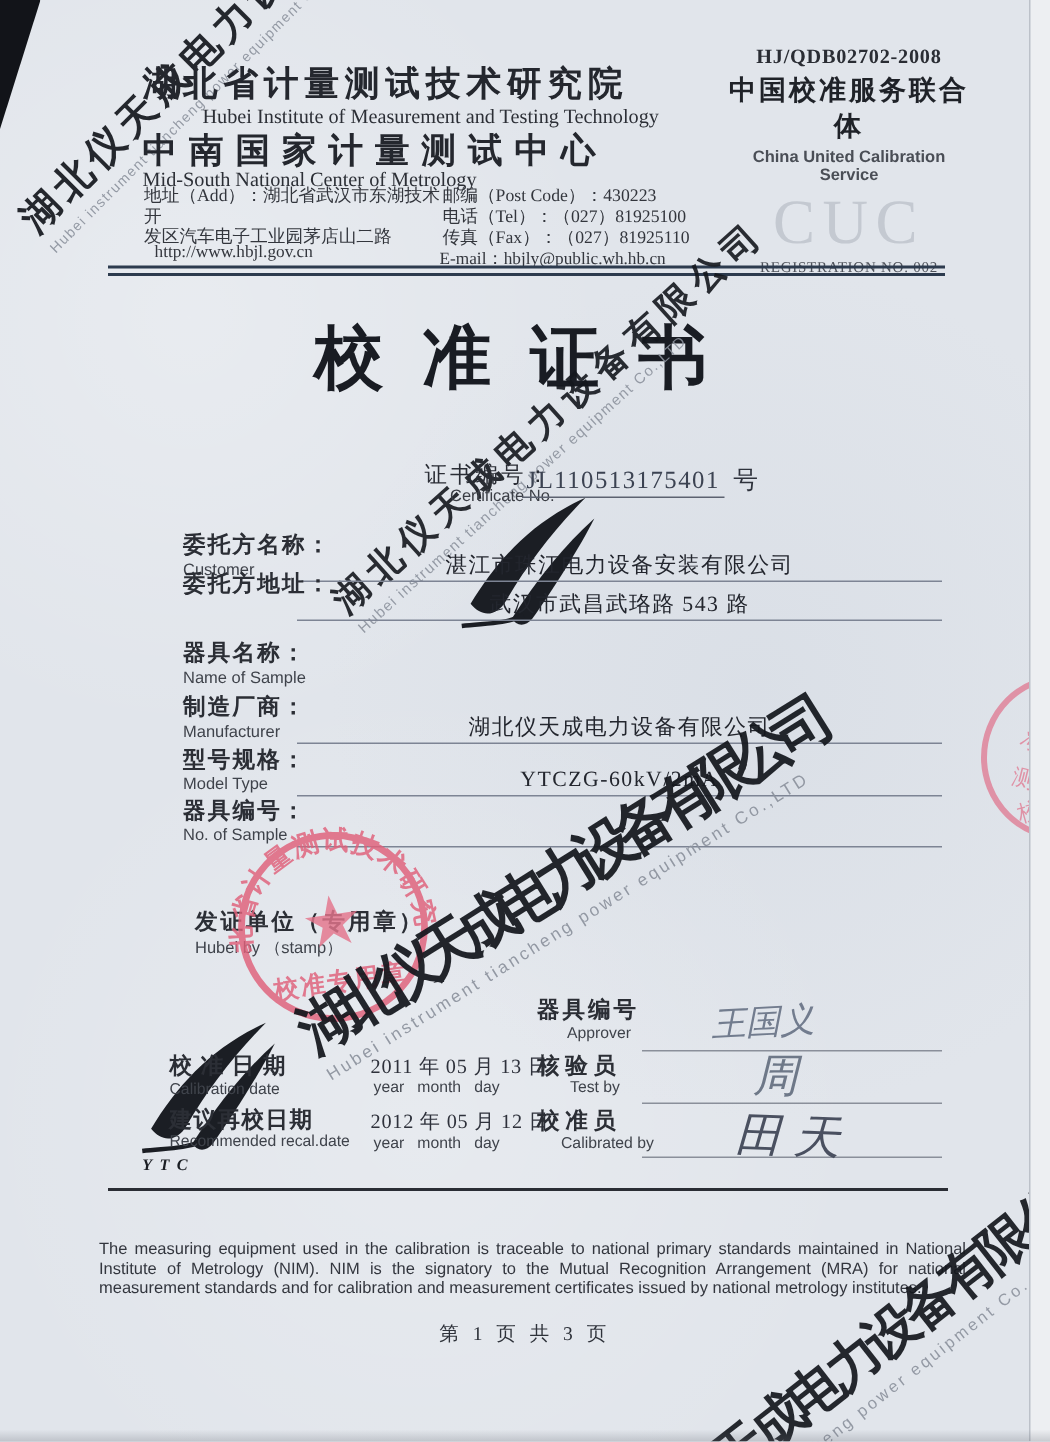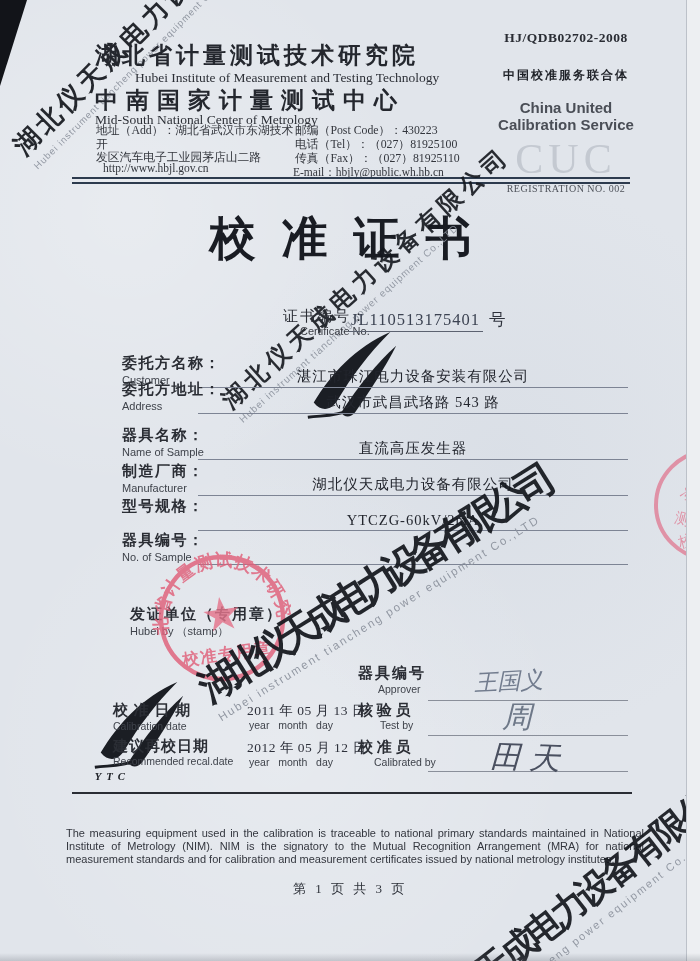--- a/index.html
+++ b/index.html
@@ -24,22 +24,22 @@
   .center-en{left:95px;top:112px;font-size:13.5px;color:#2c2f36;}
   .addr{left:96px;top:124px;width:202px;font-size:11.8px;line-height:13.6px;color:#33363d;}
   .contact{left:295px;top:124px;width:210px;font-size:11.8px;line-height:13.8px;color:#33363d;}
   .website{left:103px;top:162px;font-size:11.5px;color:#33363d;}
   .email{left:293px;top:165px;font-size:11.5px;color:#33363d;}
   .rule-double{left:72px;top:177px;width:558px;height:3px;
                border-top:2px solid #2d3b4e;border-bottom:2px solid #2d3b4e;}
   
   .cuc{left:486px;top:30px;width:160px;text-align:center;}
   .cuc .code{font-size:13.5px;font-weight:bold;color:#2a2d34;letter-spacing:.5px;}
-  .cuc .zh{margin-top:21px;font-size:12px;font-weight:bold;letter-spacing:2px;color:#1f2228;text-align:center;}
-  .cuc .en{margin-top:15px;font-size:15px;font-weight:bold;color:#4a4e56;font-family:"Liberation Sans",sans-serif;}
+  .cuc .zh{margin-top:2px;font-size:18px;font-weight:bold;letter-spacing:2px;color:#1f2228;text-align:center;}
+  .cuc .en{margin-top:3px;font-size:11px;font-weight:bold;color:#4a4e56;font-family:"Liberation Sans",sans-serif;}
   .cuc .big{margin-top:2px;font-size:42px;letter-spacing:5px;color:#c4c9d1;font-family:"Liberation Serif",serif;}
   .cuc .reg{margin-top:0px;font-size:10px;color:#4e525a;letter-spacing:.5px;}
   
   .title-zh{left:0;right:20px;top:208px;text-align:center;font-size:46px;font-weight:bold;
             letter-spacing:26px;color:#191c23;margin-left:27px;}
   .title-en{left:0;right:28px;top:266px;text-align:center;font-size:15px;font-weight:bold;
             letter-spacing:1px;white-space:pre;color:#202329;font-family:"Liberation Sans",sans-serif;}
   
   .certno-zh{left:283px;top:307px;font-size:15px;letter-spacing:2px;color:#2a2d35;}
   .certno-en{left:300px;top:325px;font-size:11px;color:#3a3d44;font-family:"Liberation Sans",sans-serif;}
@@ -145,35 +145,34 @@
     <span class="u">JL110513175401</span><span class="suffix">号</span>
   </div>
 
   <div class="field" style="top:354px">
     <div class="f-zh">委托方名称：</div>
     <div class="f-en">Customer</div>
     <div class="f-line">湛江市珠江电力设备安装有限公司</div>
   </div>
   <div class="field" style="top:380px">
     <div class="f-zh">委托方地址：</div>
-    <div class="f-en">Address</div>
     <div class="f-line">武汉市武昌武珞路 543 路</div>
   </div>
   <div class="field" style="top:426px">
     <div class="f-zh">器具名称：</div>
     <div class="f-en">Name of Sample</div>
-    <div class="f-line">直流高压发生器</div>
   </div>
   <div class="field" style="top:462px">
     <div class="f-zh">制造厂商：</div>
     <div class="f-en">Manufacturer</div>
     <div class="f-line">湖北仪天成电力设备有限公司</div>
   </div>
   <div class="field" style="top:497px">
     <div class="f-zh">型号规格：</div>
+    <div class="f-en">Model Type</div>
     <div class="f-line">YTCZG-60kV/2mA</div>
   </div>
   <div class="field" style="top:531px">
     <div class="f-zh">器具编号：</div>
     <div class="f-en">No. of Sample</div>
     <div class="f-line"></div>
   </div>
 
   <div class="abs issued-zh">发证单位（专用章）</div>
   <div class="abs issued-en">Hubei by （stamp）</div>

